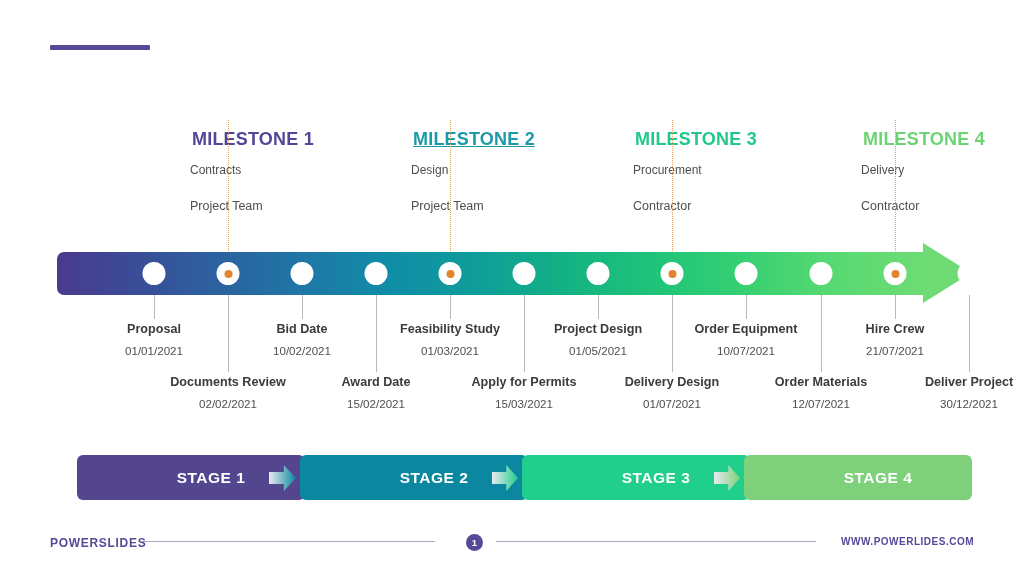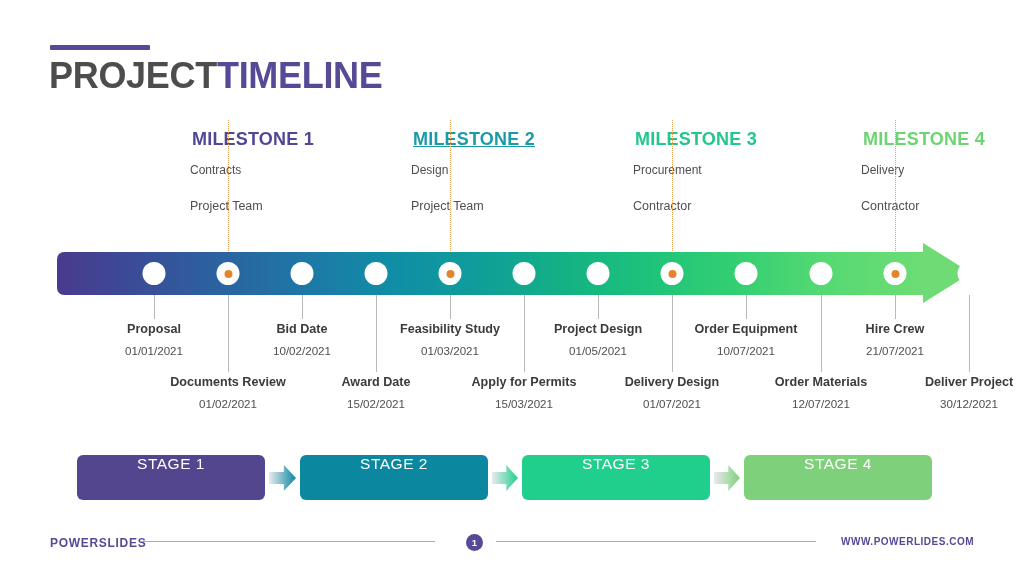--- a/index.html
+++ b/index.html
@@ -88,22 +88,22 @@
   .task-name{
     font-size:12.6px;font-weight:bold;color:#3b3b3b;line-height:15.5px;
   }
   .task-date{
     font-size:11.6px;color:#4f4f4f;margin-top:6px;line-height:14px;
   }
 
   
   .stage{
     position:absolute;top:455px;height:45px;border-radius:6px;
-    display:flex;align-items:flex-start;justify-content:center;
-    color:#ffffff;font-size:15.5px;font-weight:normal;letter-spacing:0.5px;
+    display:flex;align-items:center;justify-content:center;
+    color:#ffffff;font-size:15.5px;font-weight:bold;letter-spacing:0.5px;padding-left:40px;
   }
   .stage-arrow{
     position:absolute;top:465px;width:40px;height:26px;
   }
 
   
   .footer-brand{
     position:absolute;left:50px;top:536px;
     font-size:12px;font-weight:bold;letter-spacing:0.7px;color:#564a97;
   }
@@ -121,23 +121,20 @@
     font-size:9.5px;font-weight:bold;
     display:flex;align-items:center;justify-content:center;
   }
 </style>
 </head>
 <body>
 
 <div id="canvas">
 
   <div class="title-rule"></div>
-  <div class="page-title">
-    <span class="t1">PROJECT</span><span class="t2">TIMELINE</span>
-  </div>
 
   <div id="milestones-layer">
       <div class="milestone" style="left: 190px;">
         <div class="ms-title" style="color: rgb(81, 71, 151);">MILESTONE 1</div>
         <div class="ms-sub">Contracts</div>
         <div class="ms-sub2">Project Team</div>
       </div>
       <div class="milestone" style="left: 411px;">
         <div class="ms-title" style="color: rgb(27, 154, 168); text-decoration: underline;">MILESTONE 2</div>
         <div class="ms-sub">Design</div>
@@ -202,21 +199,21 @@
       </div>
       <div class="node" style="left: 969px;"></div>
     </div>
   <div id="tasks-layer">
       <div class="task" style="width: 120px; left: 94px; top: 322px;">
         <div class="task-name">Proposal</div>
         <div class="task-date">01/01/2021</div>
       </div>
       <div class="task" style="width: 120px; left: 168px; top: 375px;">
         <div class="task-name">Documents Review</div>
-        <div class="task-date">01/02/2021</div>
+        <div class="task-date">02/02/2021</div>
       </div>
       <div class="task" style="width: 120px; left: 242px; top: 322px;">
         <div class="task-name">Bid Date</div>
         <div class="task-date">10/02/2021</div>
       </div>
       <div class="task" style="width: 120px; left: 316px; top: 375px;">
         <div class="task-name">Award Date</div>
         <div class="task-date">15/02/2021</div>
       </div>
       <div class="task" style="width: 120px; left: 390px; top: 322px;">

